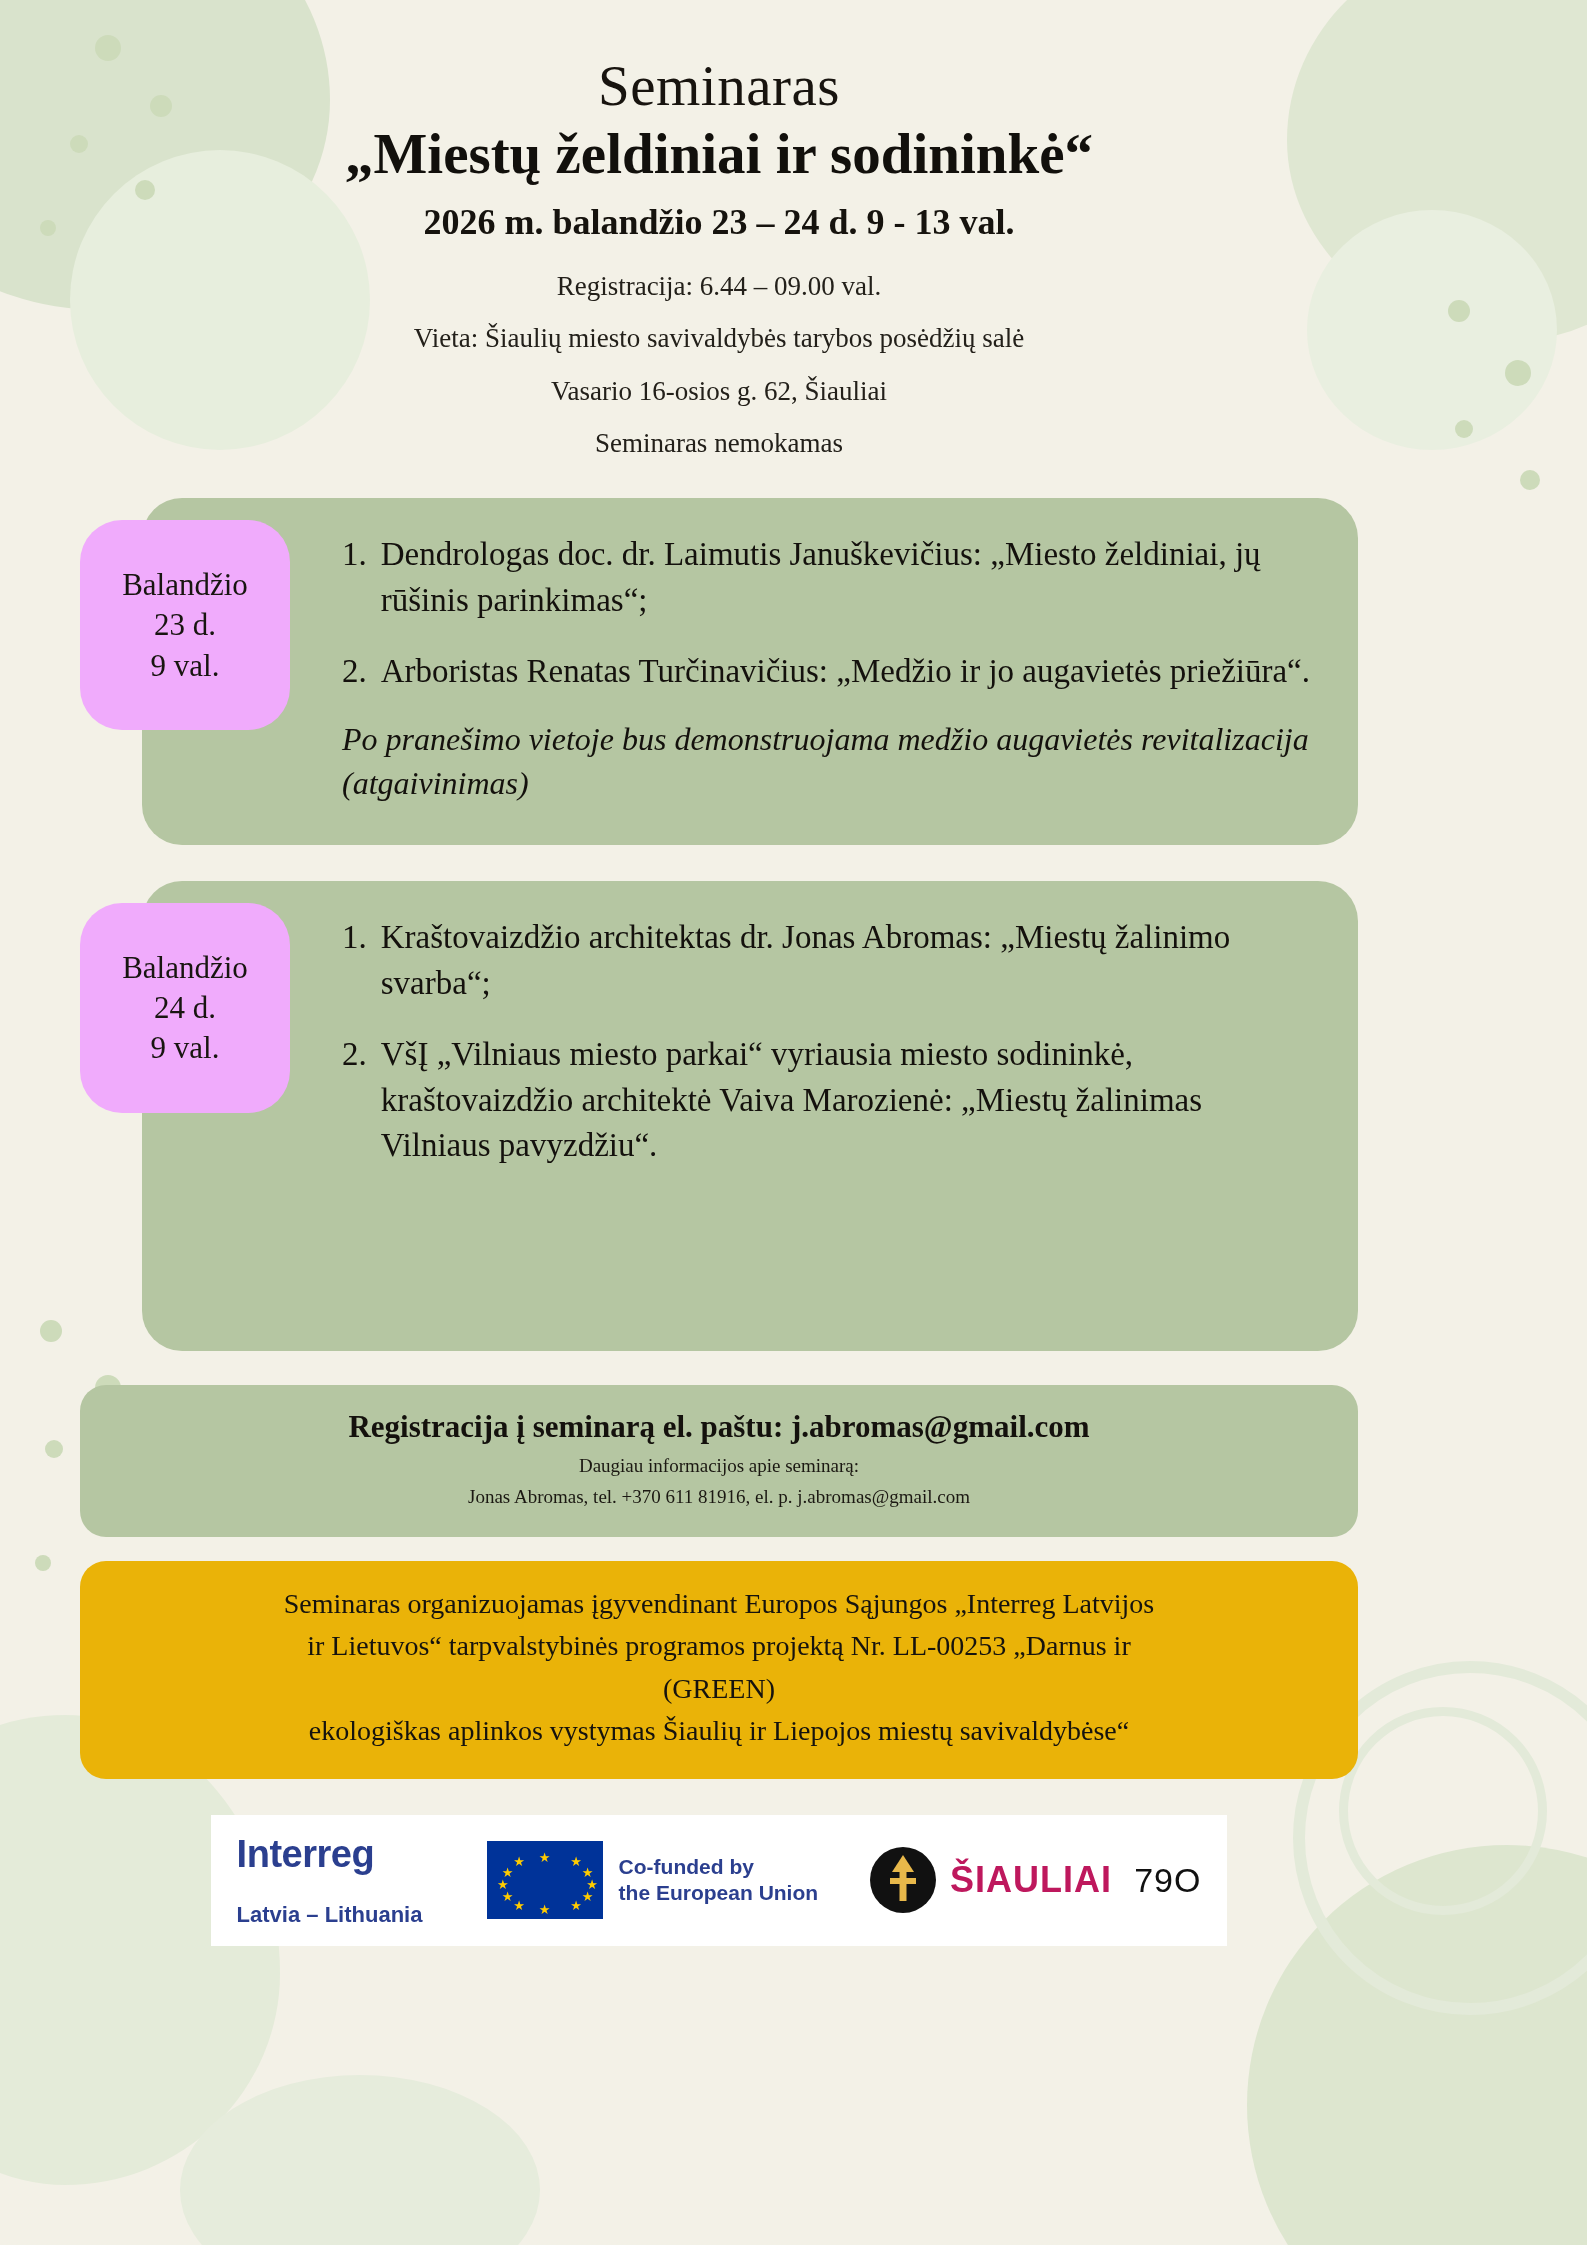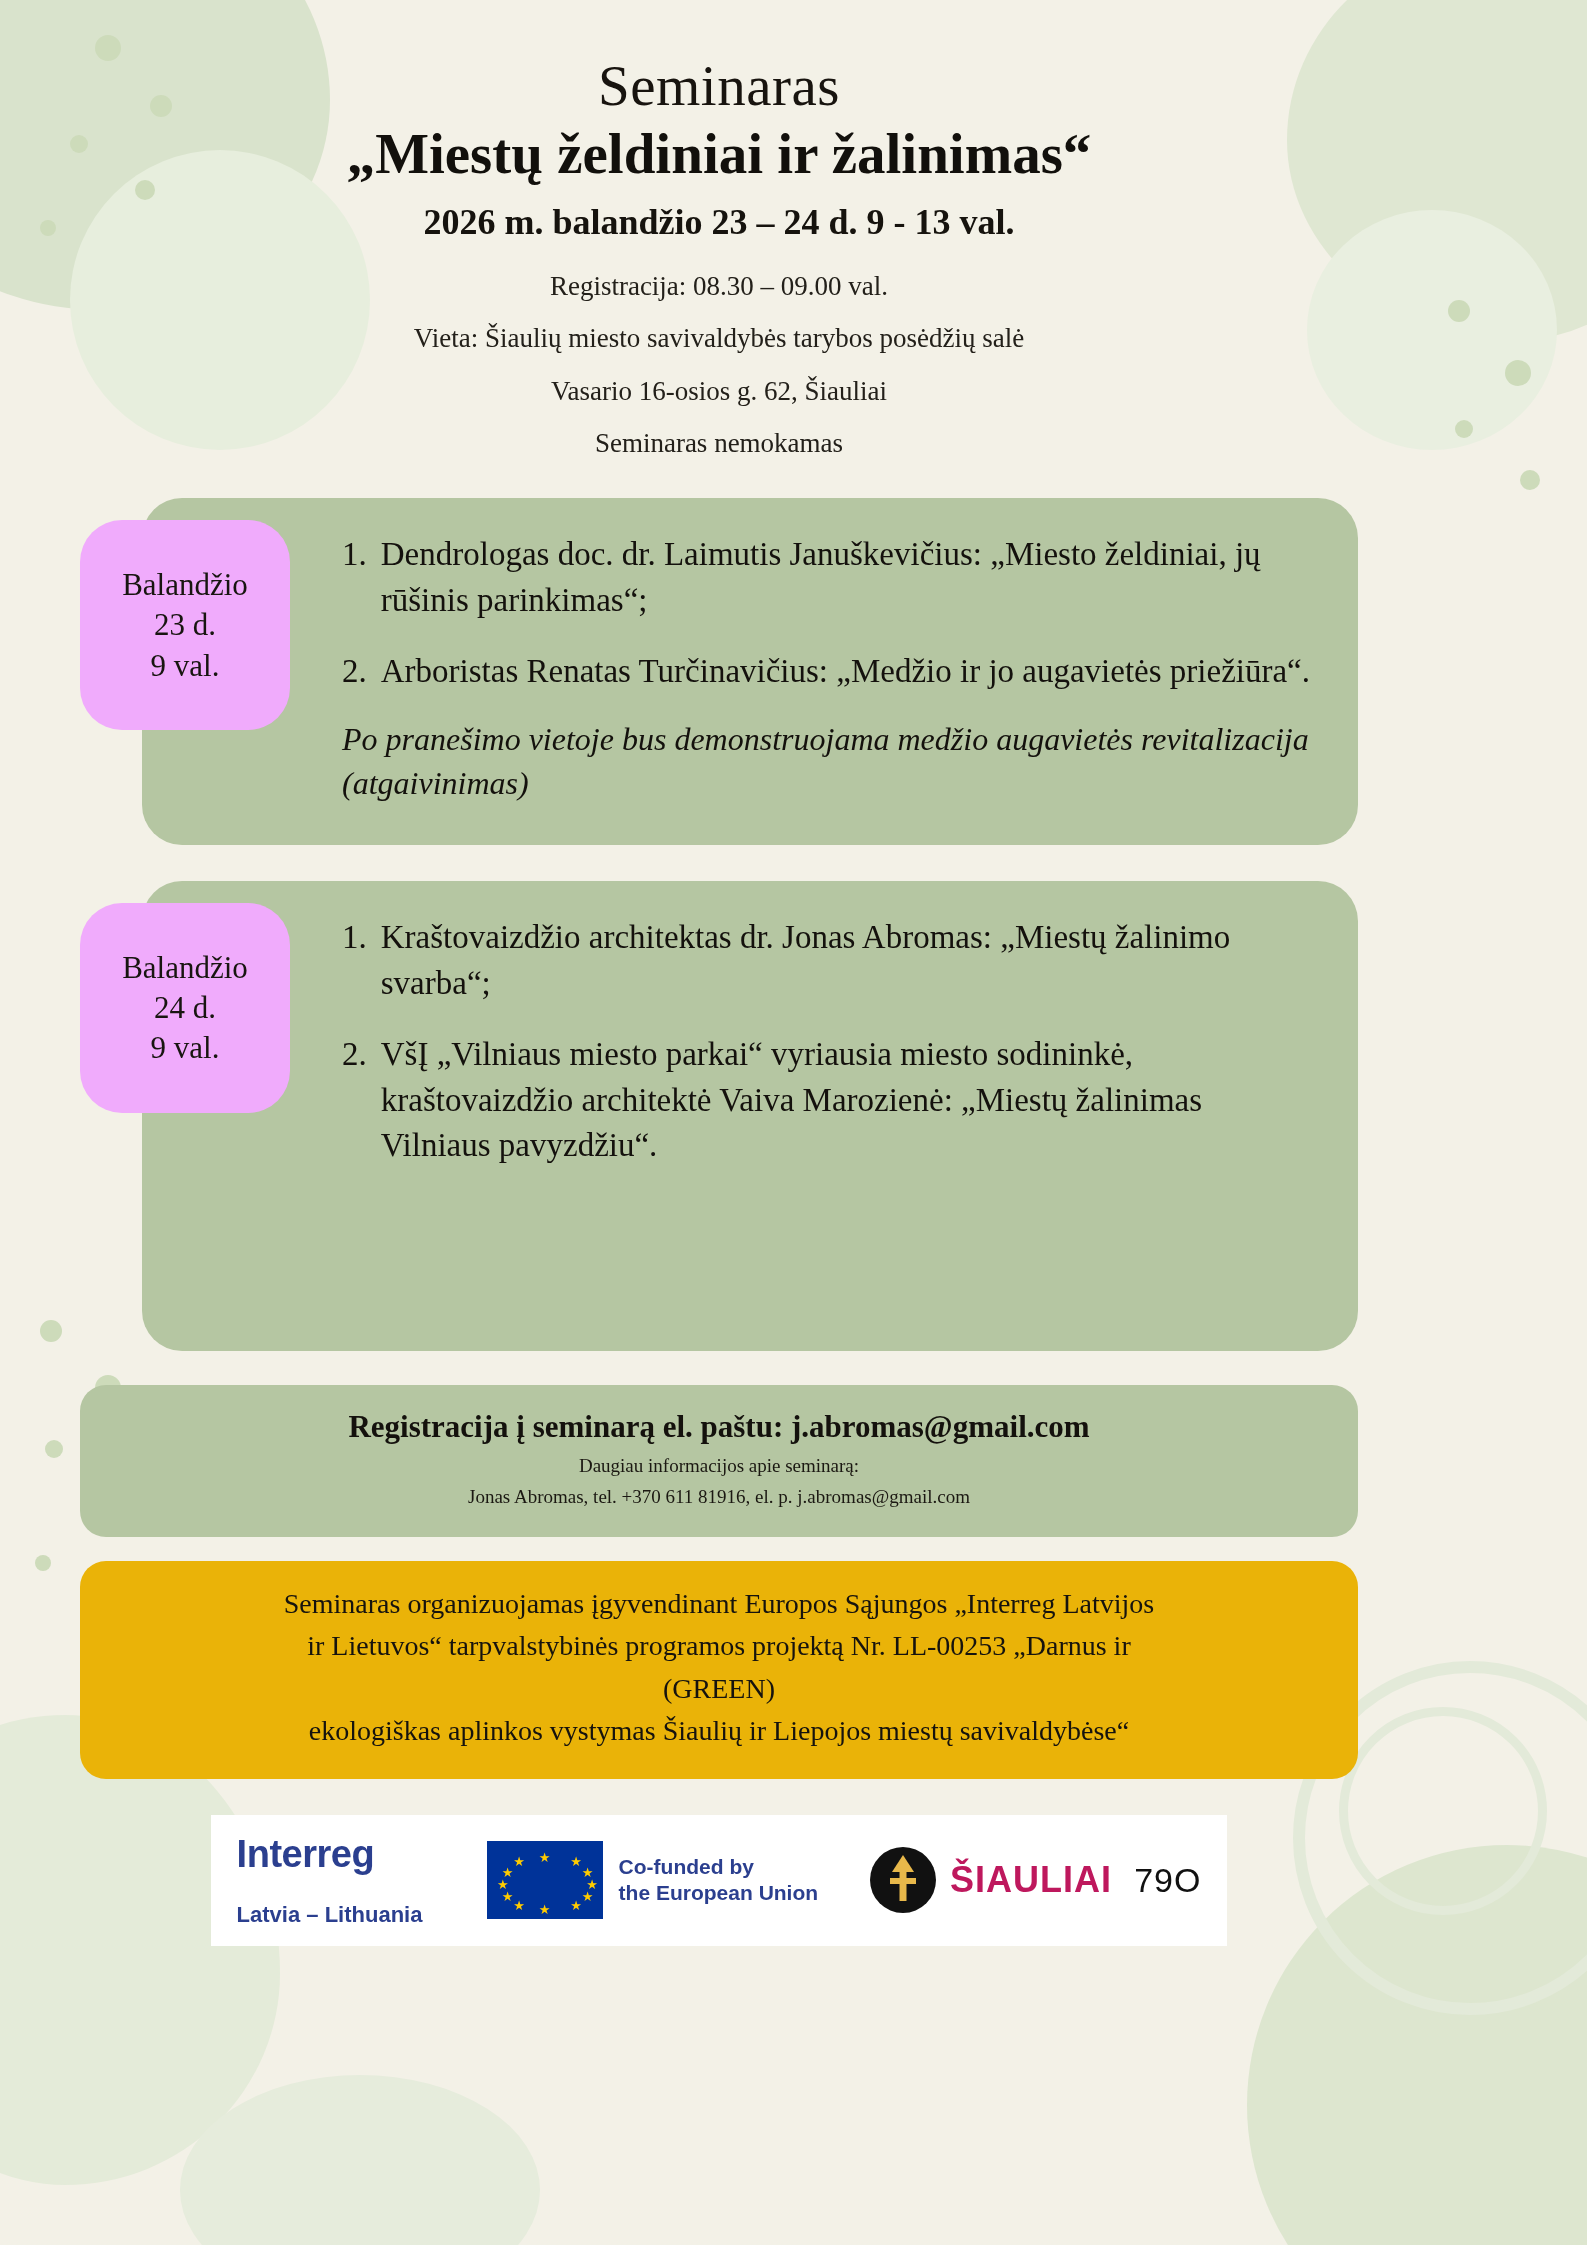--- a/index.html
+++ b/index.html
@@ -353,23 +353,23 @@
   <div class="dot" style="left:35px;top:1555px;width:16px;height:16px;"></div>
 
   <div class="ring" style="right:-60px;bottom:230px;width:330px;height:330px;"></div>
   <div class="ring ring2" style="right:40px;bottom:330px;width:190px;height:190px;"></div>
 </div>
 
 <div class="page">
 
   <div class="header">
     <div class="title-1">Seminaras</div>
-    <div class="title-2">„Miestų želdiniai ir žalinimas“</div>
+    <div class="title-2">„Miestų želdiniai ir sodininkė“</div>
     <div class="title-3">2026 m. balandžio 23 – 24 d. 9 - 13 val.</div>
-    <div class="sub-line first">Registracija: 08.30 – 09.00 val.</div>
+    <div class="sub-line first">Registracija: 6.44 – 09.00 val.</div>
     <div class="sub-line">Vieta: Šiaulių miesto savivaldybės tarybos posėdžių salė</div>
     <div class="sub-line">Vasario 16-osios g. 62, Šiauliai</div>
     <div class="sub-line">Seminaras nemokamas</div>
   </div>
 
   <div class="day-block">
     <div class="day-badge">
       <span>Balandžio</span>
       <span>23 d.</span>
       <span>9 val.</span>

